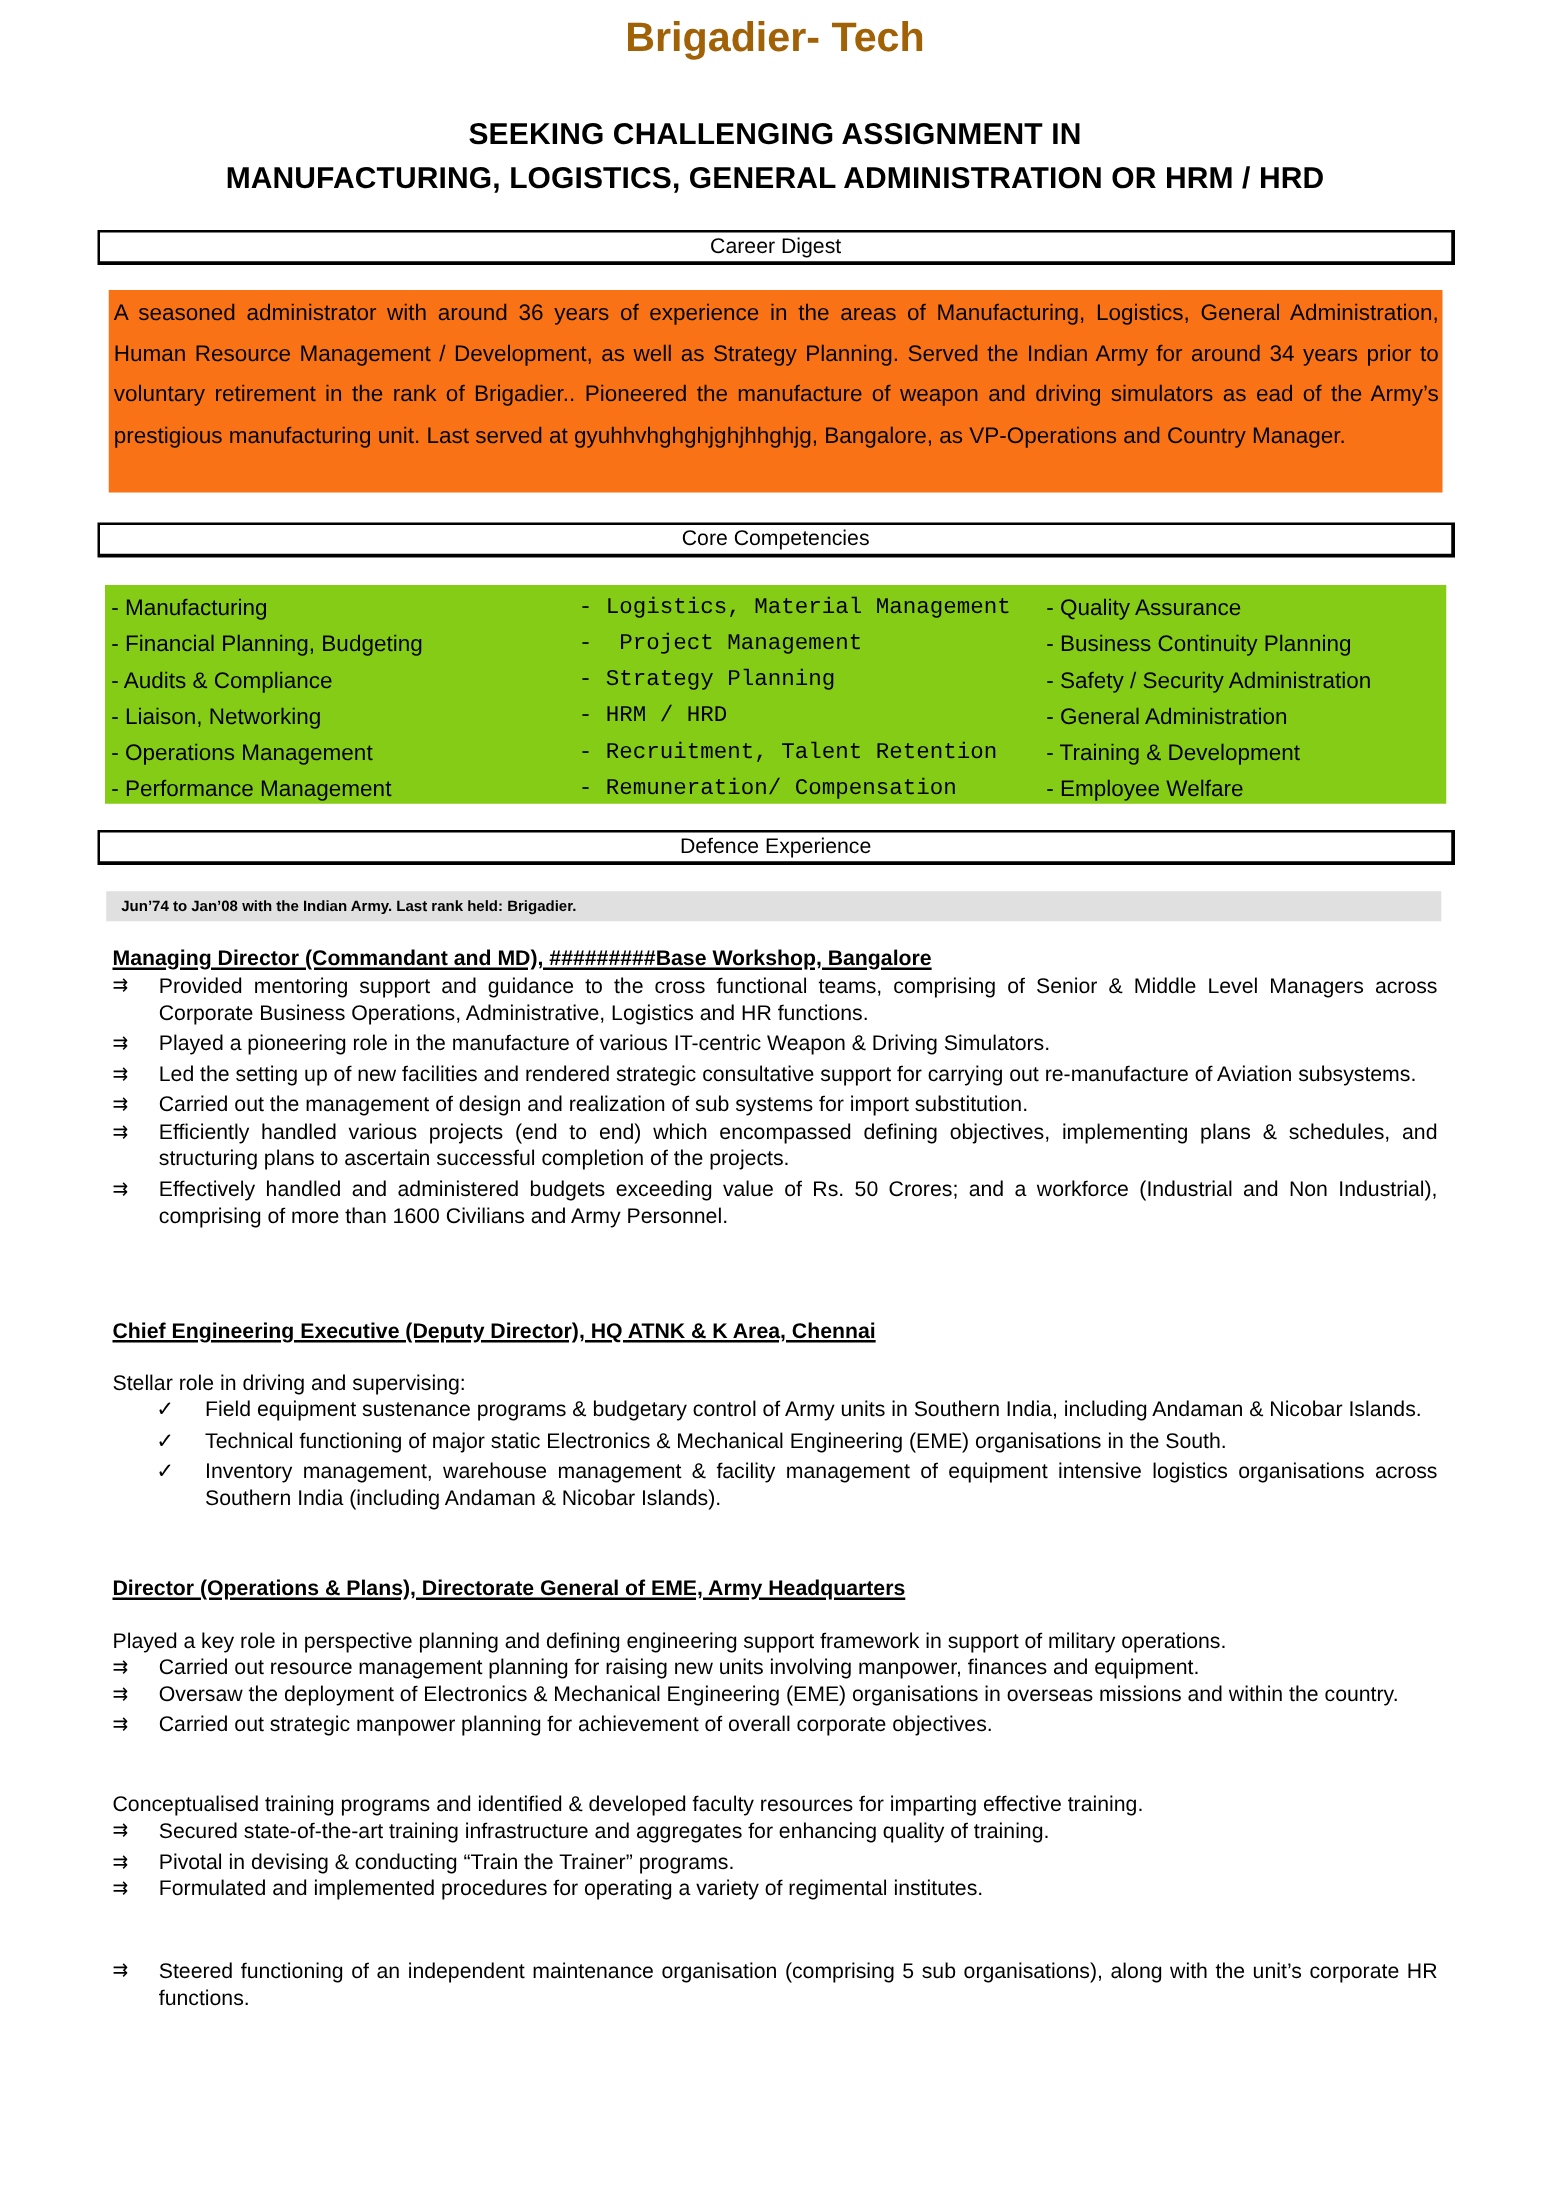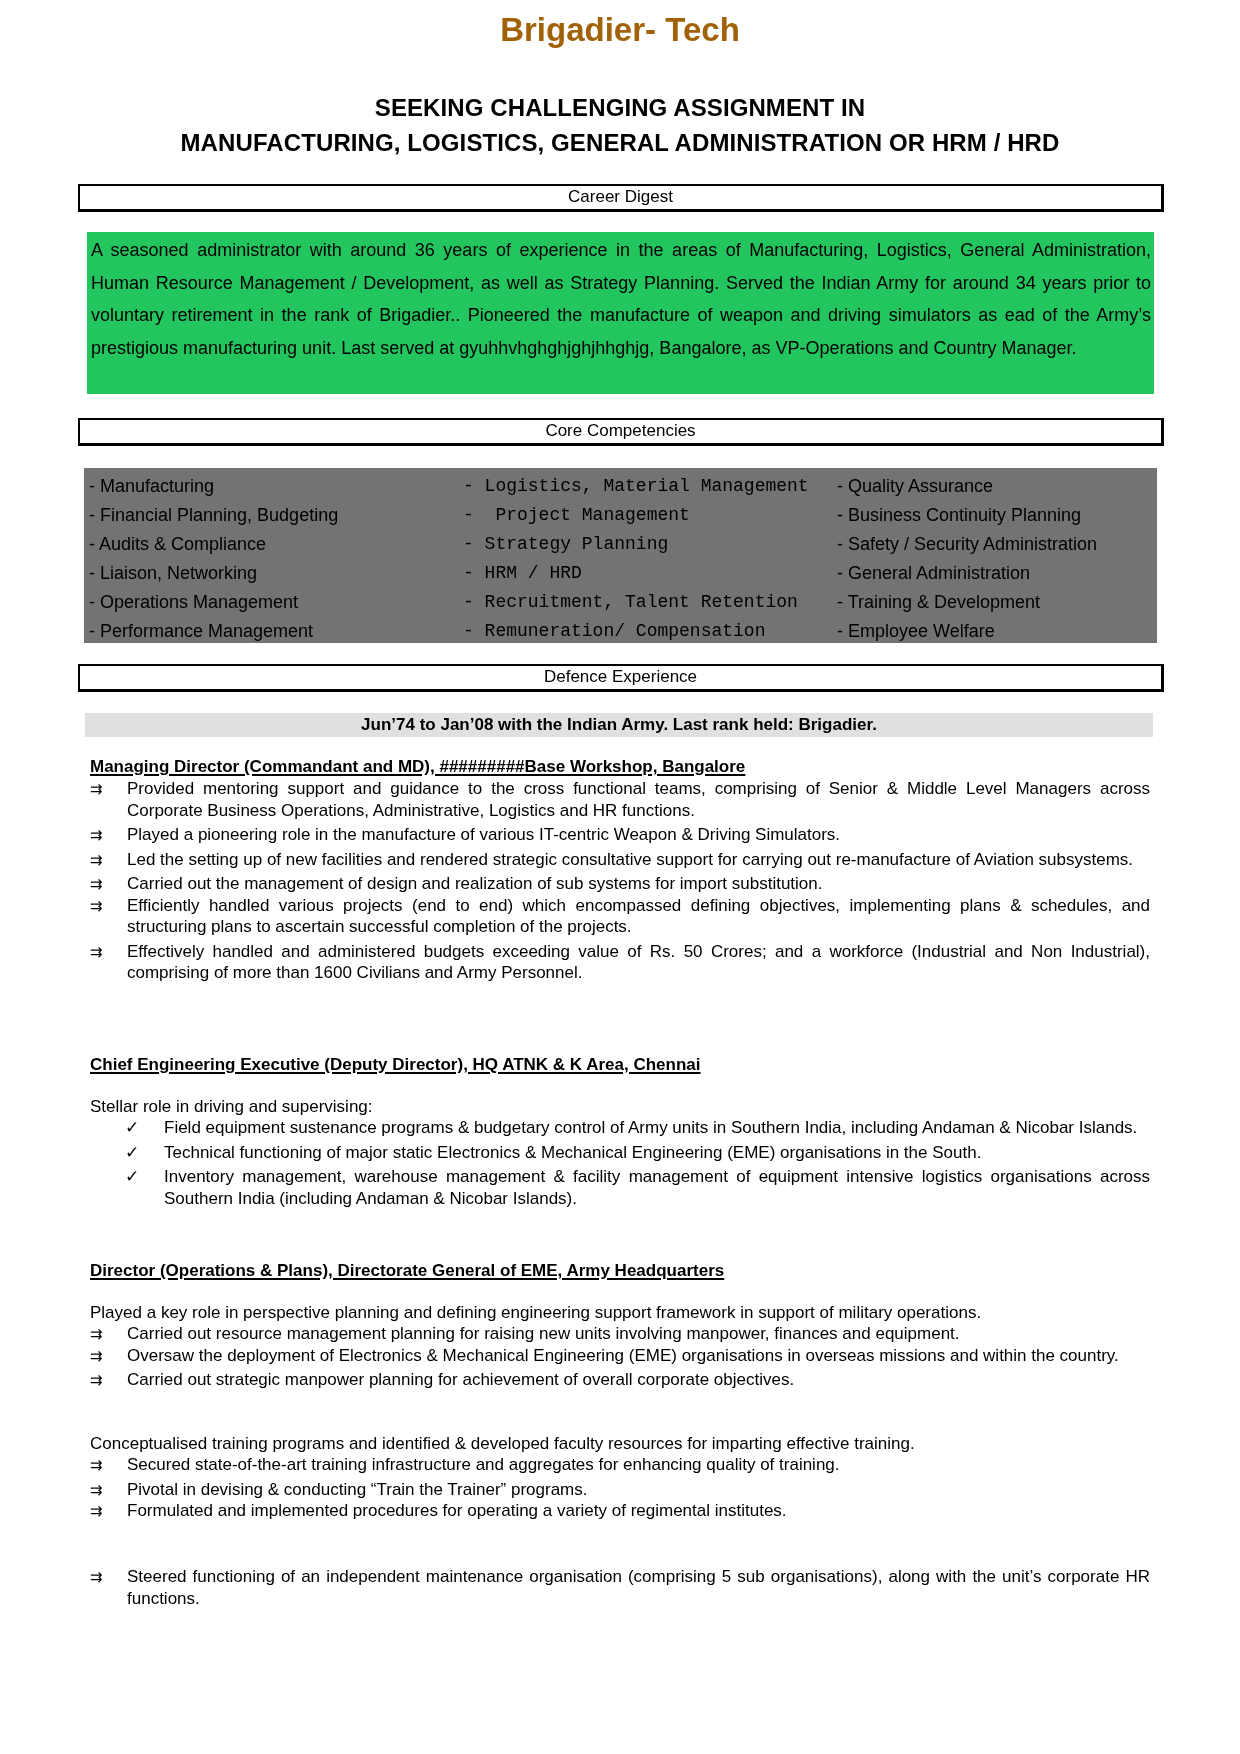--- a/index.html
+++ b/index.html
@@ -16,38 +16,38 @@
   }
 
   .section-box {
     position: absolute; left: 78px; width: 1086px; height: 28px;
     border: 2px solid #000; border-right-width: 3px; border-bottom-width: 3px;
     text-align: center; font-size: 17px; font-weight: normal; line-height: 22px;
   }
 
   .digest {
     position: absolute; left: 87px; top: 232px; width: 1067px; height: 162px;
-    background: #22c55e; padding: 2px 3px 0 4px;
+    background: #f97316; padding: 2px 3px 0 4px;
     font-size: 18px; line-height: 32.6px; text-align: justify;
   }
   .digest p { text-align-last: left; }
 
   .competencies {
     position: absolute; left: 84px; top: 468px; width: 1073px; height: 175px;
-    background: #737373; display: flex; padding: 4px 0 0 5px;
+    background: #84cc16; display: flex; padding: 4px 0 0 5px;
   }
   .comp-col { display: flex; flex-direction: column; }
   .comp-col:nth-child(1) { width: 374px; }
   .comp-col:nth-child(2) { width: 374px; font-family: Liberation Mono, monospace; }
   .comp-col:nth-child(3) { width: 320px; }
   .comp-item { font-size: 18px; line-height: 29px; white-space: pre; }
 
   .period {
     position: absolute; left: 85px; top: 713px; width: 1068px; height: 24px;
-    background: #e0e0e0; text-align: center; font-size: 17px; font-weight: bold; line-height: 24px;
+    background: #e0e0e0; font-size: 12px; font-weight: bold; line-height: 24px; padding-left: 12px;
   }
 
   .job {
     position: absolute; left: 90px; width: 1060px; font-size: 17px;
   }
   .job-title { font-weight: bold; text-decoration: underline; text-decoration-thickness: 2px; text-underline-offset: 2px; line-height: 22px; }
   .intro { line-height: 21px; }
   .intro b { font-weight: bold; }
   .bullets { list-style: none; }
   .bullet {

